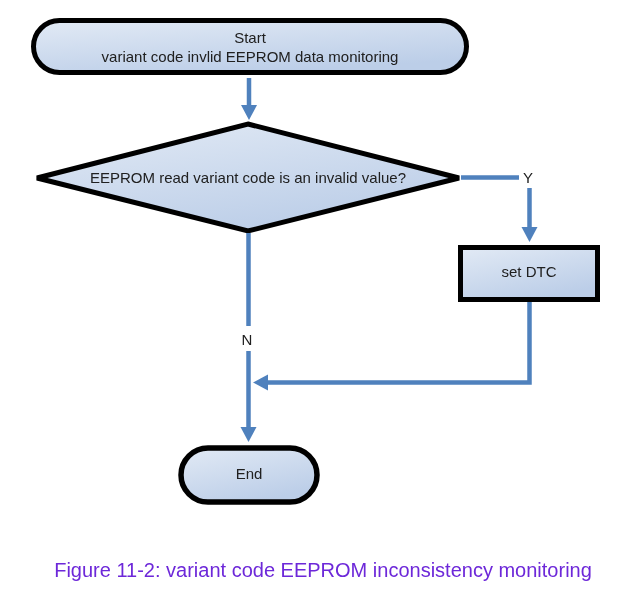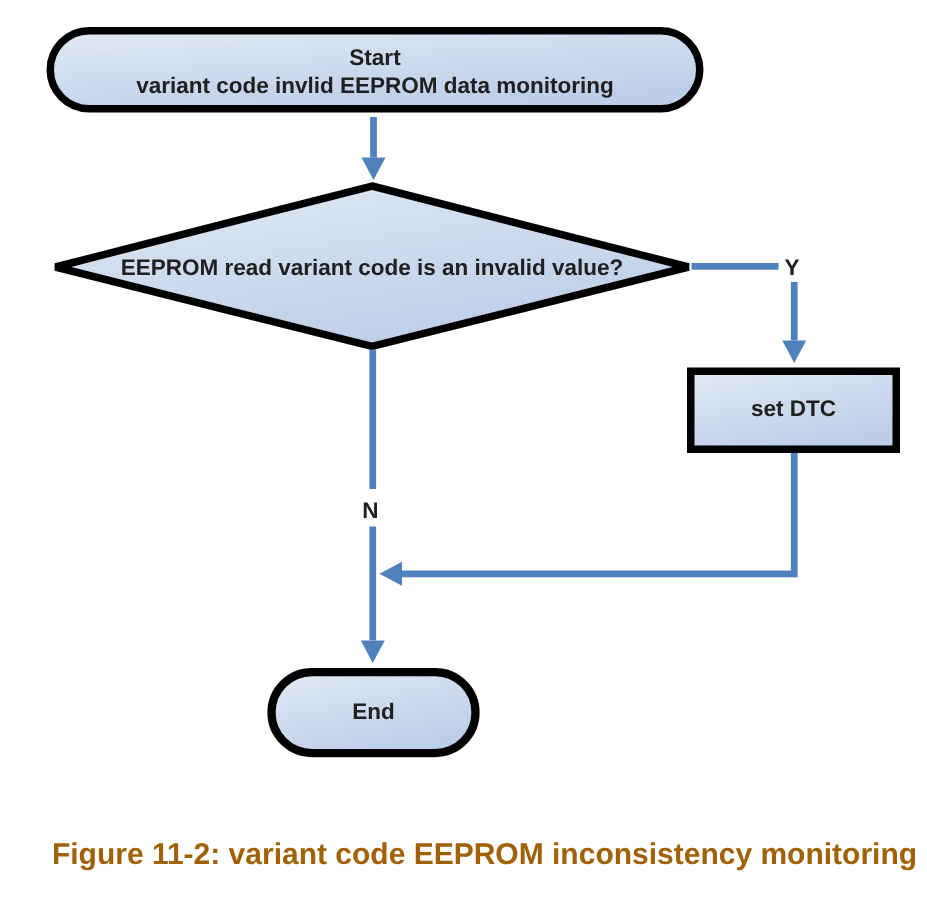--- a/index.html
+++ b/index.html
@@ -7,21 +7,20 @@
     padding: 0;
     background: #ffffff;
     font-family: "Liberation Sans", sans-serif;
   }
   #canvas {
     position: relative;
     width: 618px;
     height: 600px;
     background: #ffffff;
     overflow: hidden;
-    font-weight: bold;
   }
   svg { display: block; }
 
   .shape {
     fill: url(#shapeFill);
     stroke: var(--shape-border, #000000);
   }
   .stop-light { stop-color: var(--fill-light, #e2eaf5); }
   .stop-dark  { stop-color: var(--fill-dark, #bccee8); }
 
@@ -43,21 +42,21 @@
     text-anchor: middle;
   }
 
   .caption {
     position: absolute;
     top: 559px;
     left: 28px;
     right: 0;
     text-align: center;
     font-size: 20px;
-    color: #a16207;
+    color: #6d28d9;
     white-space: nowrap;
   }
 </style>
 </head>
 <body>
 
 <div id="canvas">
   <svg width="618" height="600" viewBox="0 0 618 600">
     <defs>
       <linearGradient id="shapeFill" x1="0%" y1="0%" x2="55%" y2="100%">

